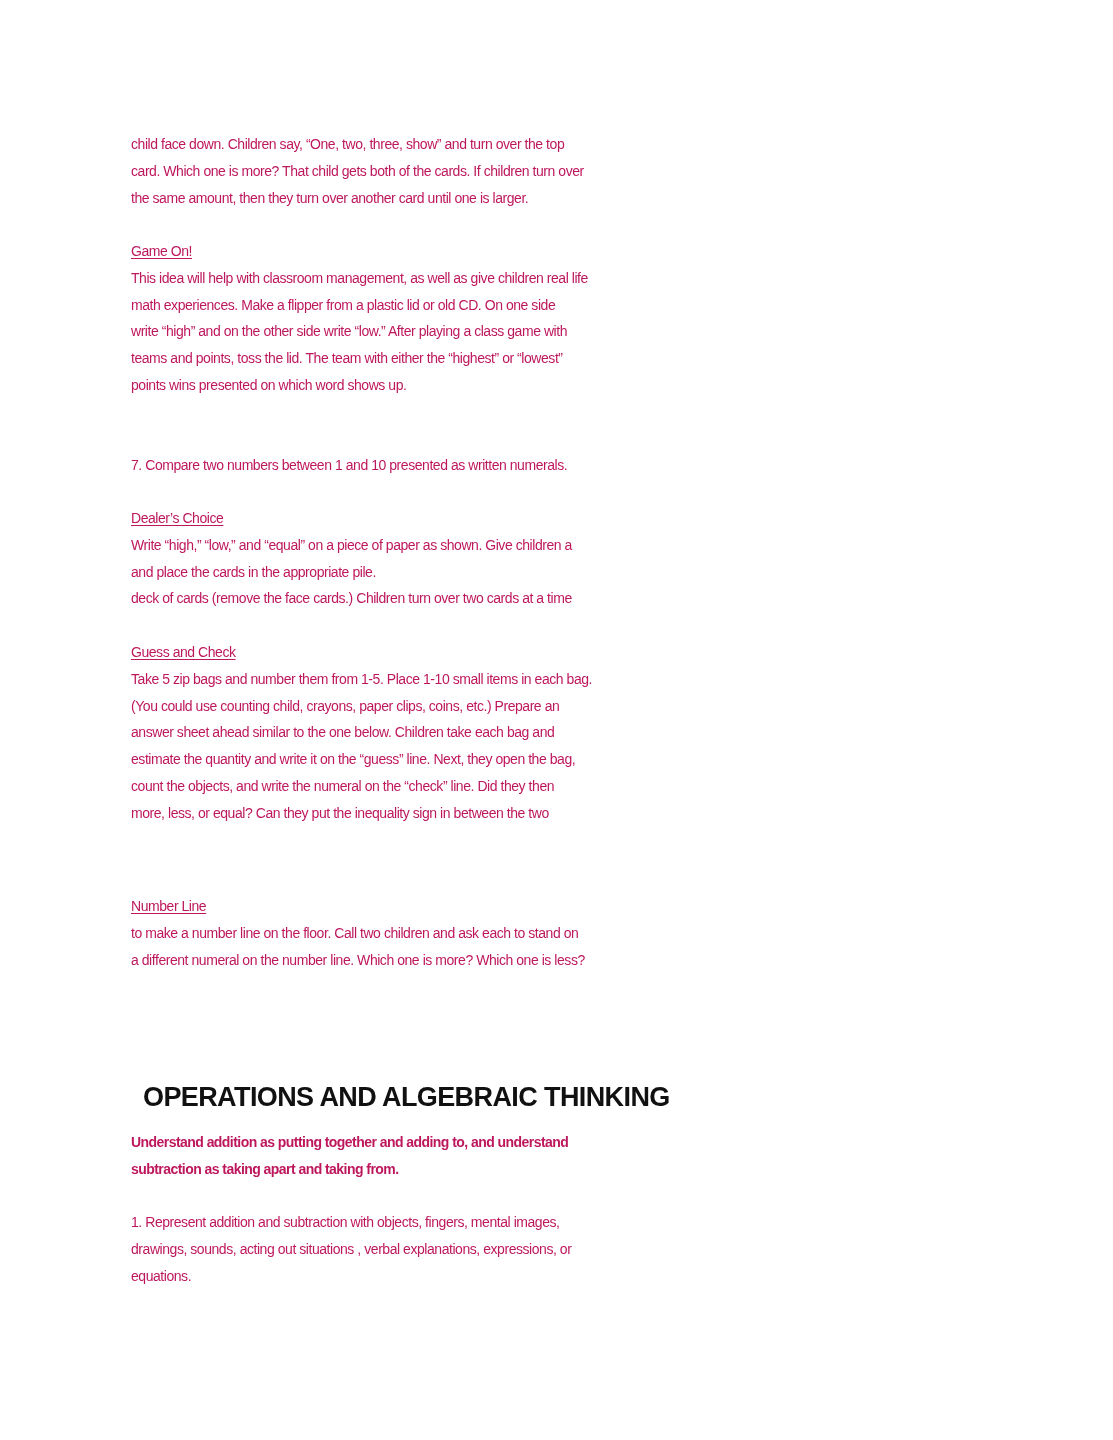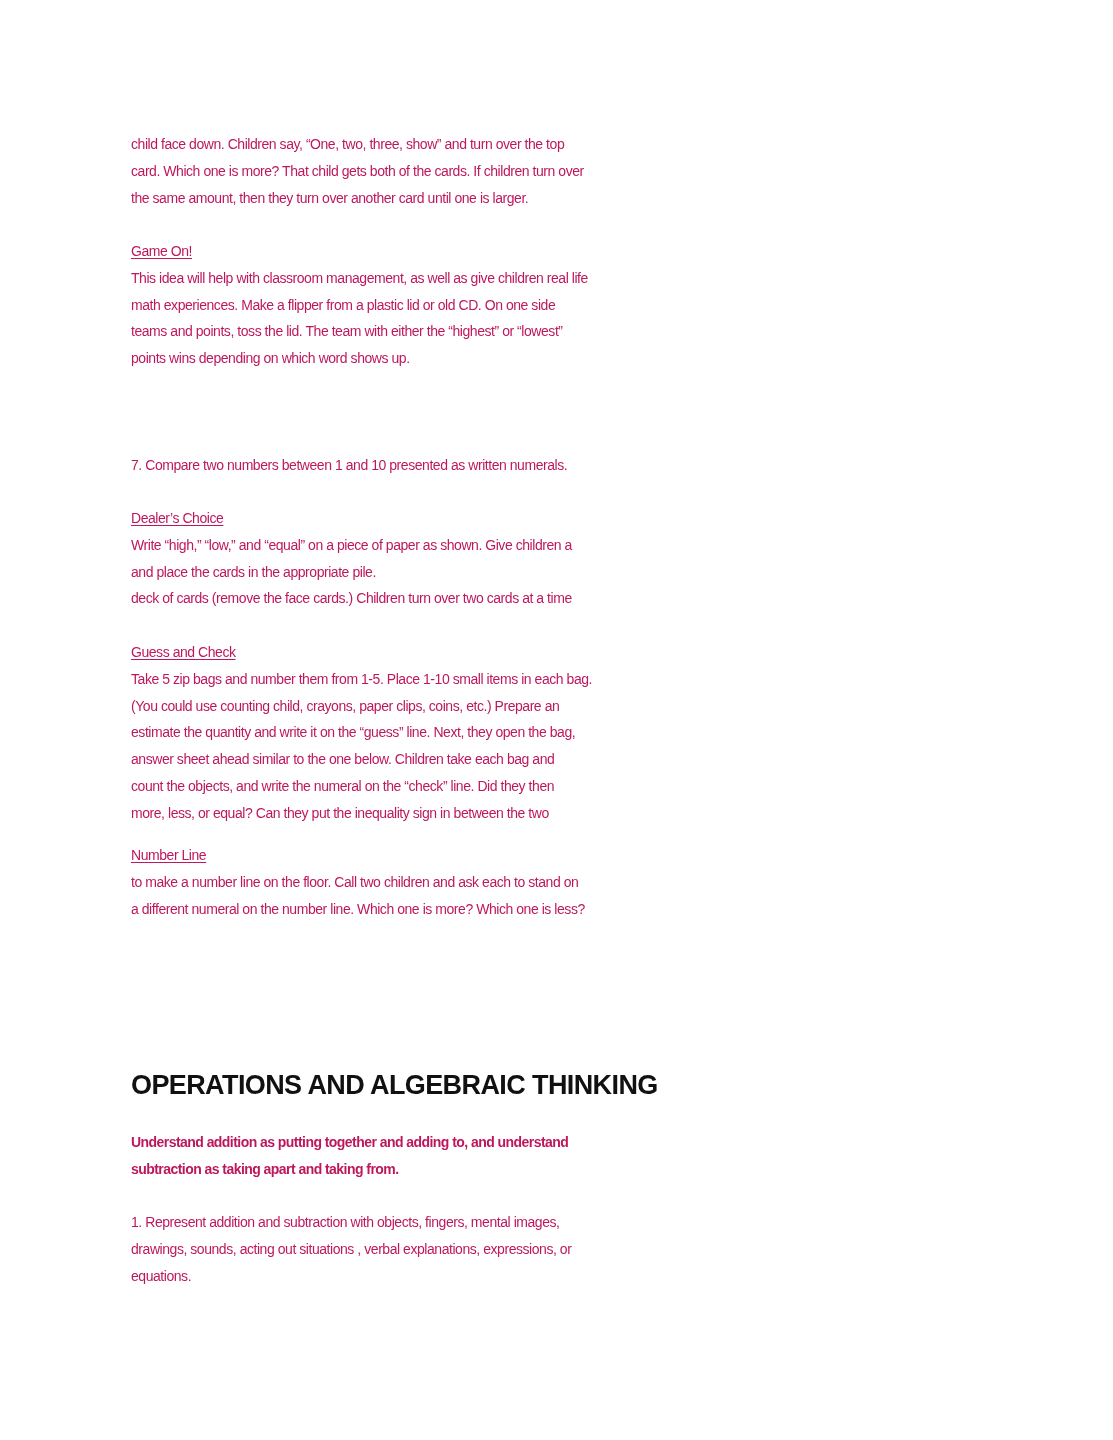--- a/index.html
+++ b/index.html
@@ -14,65 +14,66 @@
     font-size: 14px; line-height: 26.8px; letter-spacing: -0.45px;
     font-family: Liberation Sans, sans-serif; color: #be185d;
   }
   .sub {
     display: inline-block; text-decoration: underline; text-underline-offset: 2px;
     text-decoration-thickness: 1px;
     text-align: right;
   }
   .h1 {
     font-size: 27px; font-weight: bold; letter-spacing: -0.6px; line-height: 34px;
-    white-space: nowrap; margin: 0;
+    white-space: nowrap; margin: 12px;
   }
   .bold { font-weight: bold; letter-spacing: -0.55px; }
 </style>
 </head>
 <body>
 
 <div class="page">
 
   <div class="block" style="top:131px">
     <span class="line">child face down.  Children say, “One, two, three, show” and turn over the top</span>
     <span class="line">card.  Which one is more?  That child gets both of the cards.  If children turn over</span>
     <span class="line">the same amount, then they turn over another card until one is larger.</span>
   </div>
 
   <div class="block" style="top:238px">
     <span class="line"><span class="sub">Game On!</span></span>
     <span class="line">This idea will help with classroom management, as well as give children real life</span>
     <span class="line">math experiences.   Make a flipper from a plastic lid or old CD.  On one side</span>
+    <span class="line">write “high” and on the other side write “low.”  After playing a class game with</span>
     <span class="line">teams and points, toss the lid.  The team with either the “highest” or “lowest”</span>
-    <span class="line">points wins depending on which word shows up.</span>
+    <span class="line">points wins presented on which word shows up.</span>
   </div>
 
   <div class="block" style="top:452px">
     <span class="line">7.  Compare two numbers between 1 and 10 presented as written numerals.</span>
   </div>
 
   <div class="block" style="top:505px">
     <span class="line"><span class="sub">Dealer’s Choice</span></span>
     <span class="line">Write “high,” “low,” and “equal” on a piece of paper as shown.  Give children a</span>
     <span class="line">and place the cards in the appropriate pile.</span>
     <span class="line">deck of cards (remove the face cards.)  Children turn over two cards at a time</span>
   </div>
 
   <div class="block" style="top:639px">
     <span class="line"><span class="sub">Guess and Check</span></span>
     <span class="line">Take 5 zip bags and number them from 1-5.  Place 1-10 small items in each bag.</span>
     <span class="line">(You could use counting child, crayons, paper clips, coins, etc.)  Prepare an</span>
+    <span class="line">answer sheet ahead similar to the one below.  Children take each bag and</span>
     <span class="line">estimate the quantity and write it on the “guess” line.  Next, they open the bag,</span>
-    <span class="line">answer sheet ahead similar to the one below.  Children take each bag and</span>
     <span class="line">count the objects, and write the numeral on the “check” line.  Did they then</span>
     <span class="line">more, less, or equal?  Can they put the inequality sign in between the two</span>
   </div>
 
-  <div class="block" style="top:842px">
+  <div class="block" style="top:893px">
     <span class="line"><span class="sub">Number Line</span></span>
     <span class="line">to make a number line on the floor.  Call two children and ask each to stand on</span>
     <span class="line">a different numeral on the number line.  Which one is more?  Which one is less?</span>
   </div>
 
   <div class="block" style="top:1068px">
     <h1 class="h1">OPERATIONS AND ALGEBRAIC THINKING</h1>
   </div>
 
   <div class="block" style="top:1129px">

